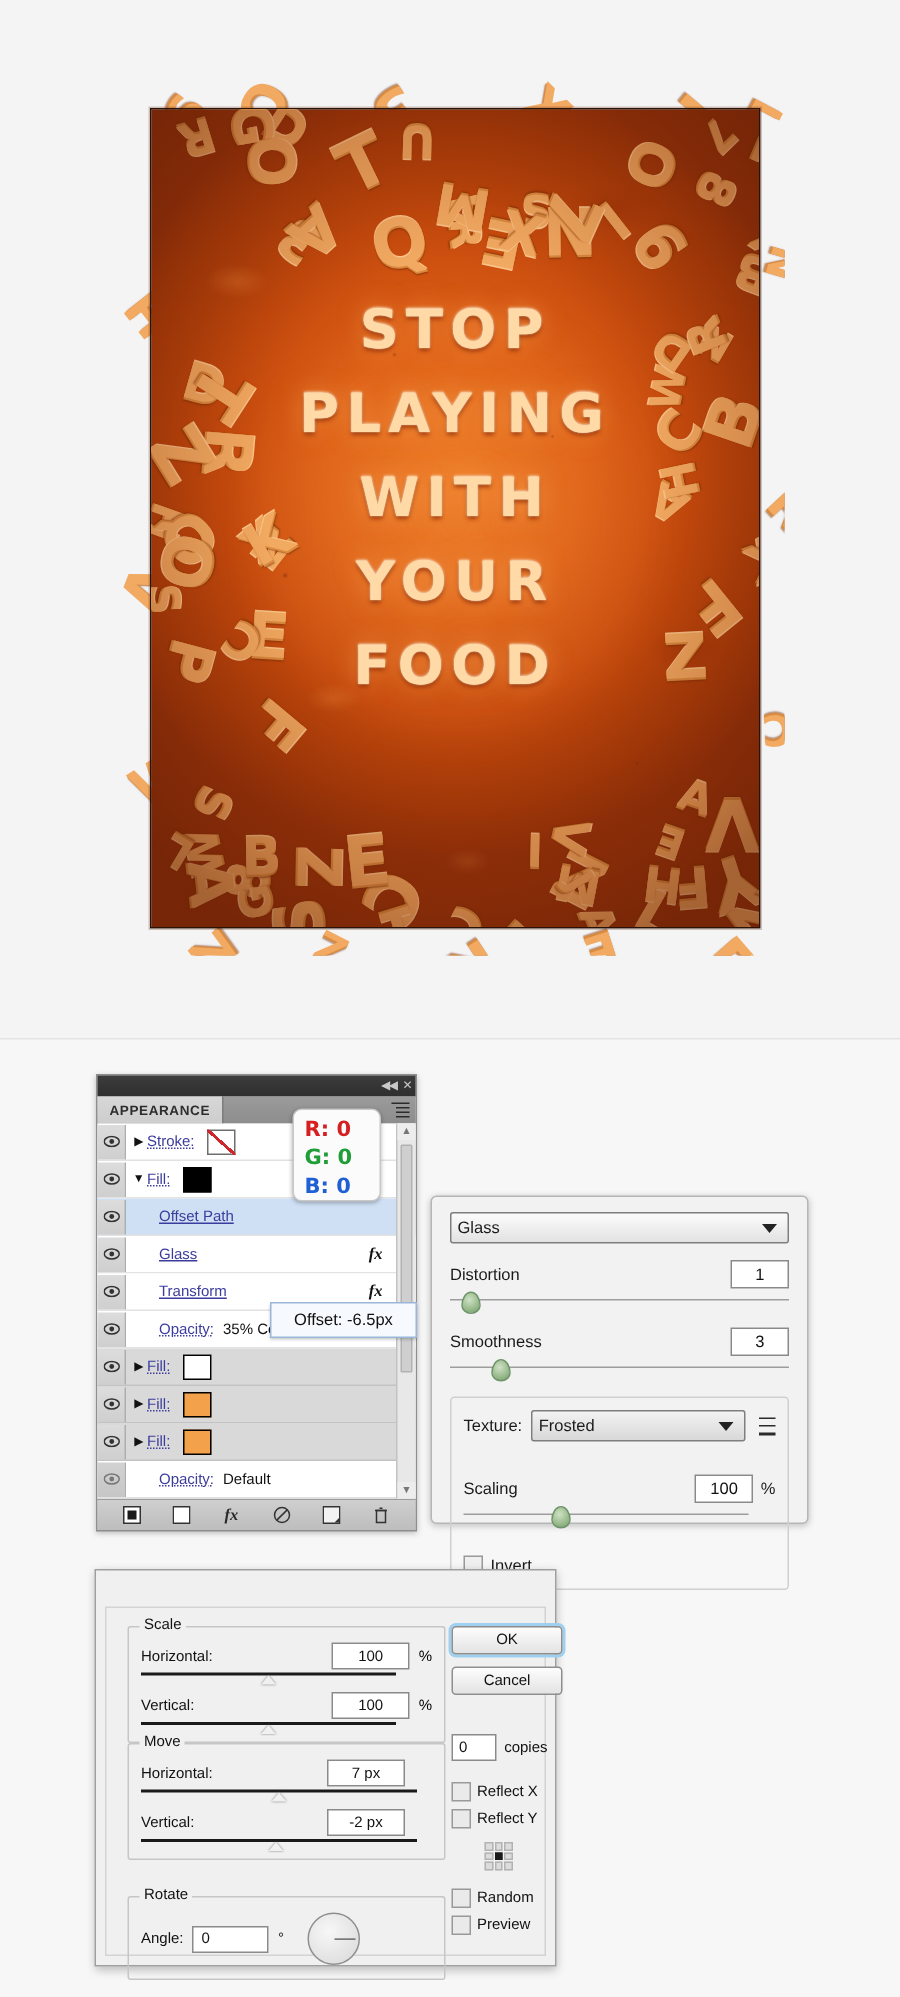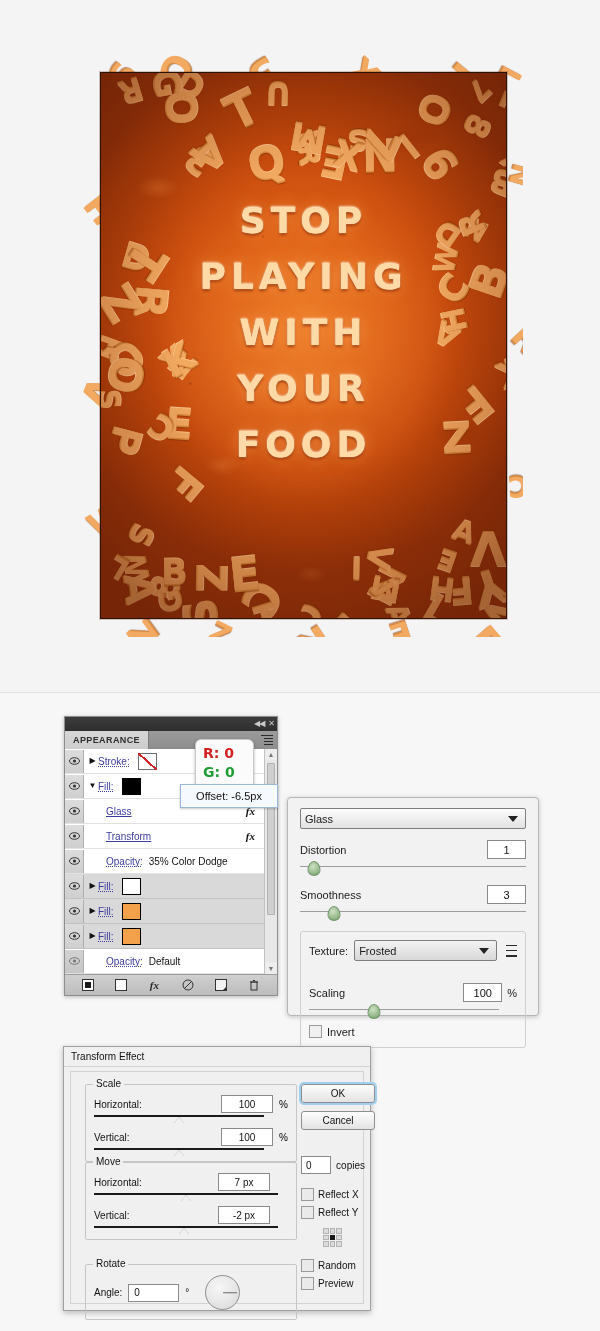--- a/index.html
+++ b/index.html
@@ -217,21 +217,21 @@
     background:#fbfbfb;border:1px solid #c8c8c8;border-radius:6px;
     box-shadow:0 1px 3px rgba(0,0,0,.3);
     padding:4px 0 0 7px;box-sizing:border-box;
     font-family:"DejaVu Sans", sans-serif;font-weight:700;font-size:14px;line-height:19px;
   }
   .rgb-r{color:#d51f20;}
   .rgb-g{color:#1f9d36;}
   .rgb-b{color:#1f5fd5;}
 
   .offset-callout{
-    position:absolute;left:180px;top:784px;width:96px;height:22px;
+    position:absolute;left:180px;top:868px;width:96px;height:22px;
     background:#f6f9fd;border:1px solid #9ab6d8;
     box-shadow:0 1px 2px rgba(0,0,0,.22);
     display:flex;align-items:center;justify-content:center;
     font-size:11px;color:#111;
   }
 
   
   .glass-dlg{
     position:absolute;left:287px;top:797px;width:252px;height:219px;
     background:#f2f2f2;border:1px solid #b6b6b6;border-radius:4px;
@@ -282,21 +282,21 @@
     display:flex;align-items:center;padding:0 4px;
     font-size:11px;color:#1a1a1a;
   }
   .flyout{
     width:14px;height:12px;display:flex;flex-direction:column;justify-content:space-between;
   }
   .flyout i{display:block;height:1.5px;background:#2b2b2b;}
   .flyout i:nth-child(1){width:11px;margin-left:3px}
   .flyout i:nth-child(2){width:11px;margin-left:3px}
   .flyout i:nth-child(3){width:11px;margin-left:3px}
-  .cbrow{display:flex;align-items:center;gap:5px;margin-top:8px;text-align:center;}
+  .cbrow{display:flex;align-items:center;gap:5px;margin-top:20px;text-align:center;}
   .cb{
     width:11px;height:11px;border:1px solid #9a9a9a;background:#f0f0f0;
   }
 
   
   .tf-dlg{
     position:absolute;left:63px;top:1046px;width:308px;height:265px;
     background:#f0f0f0;border:1px solid #9f9f9f;
     box-shadow:0 2px 6px rgba(0,0,0,.25);
     box-sizing:border-box;
@@ -516,20 +516,29 @@
         <svg width="11" height="8" viewBox="0 0 11 8">
             <ellipse cx="5.5" cy="4" rx="5" ry="3.3" fill="none" stroke="#333" stroke-width="1"></ellipse>
             <circle cx="5.5" cy="4" r="1.6" fill="#333"></circle>
           </svg>
       </div>
       <div class="arrow">▼</div>
       <span class="lbl">Fill:</span>
       <div class="sw sw-black"></div>
     </div>
 
+    <div class="row sub sel">
+      <div class="eye">
+        <svg width="11" height="8" viewBox="0 0 11 8">
+            <ellipse cx="5.5" cy="4" rx="5" ry="3.3" fill="none" stroke="#333" stroke-width="1"></ellipse>
+            <circle cx="5.5" cy="4" r="1.6" fill="#333"></circle>
+          </svg>
+      </div>
+      <span class="lbl solid indent">Offset Path</span>
+    </div>
 
     <div class="row sub">
       <div class="eye">
         <svg width="11" height="8" viewBox="0 0 11 8">
             <ellipse cx="5.5" cy="4" rx="5" ry="3.3" fill="none" stroke="#333" stroke-width="1"></ellipse>
             <circle cx="5.5" cy="4" r="1.6" fill="#333"></circle>
           </svg>
       </div>
       <span class="lbl solid indent">Glass</span>
       <span class="fx">fx</span>
@@ -707,21 +716,20 @@
     </div>
 
     <div class="cbrow">
       <span class="cb"></span>
       <span class="f-label">Invert</span>
     </div>
   </div>
 </div>
 
 <div class="tf-dlg">
-  <div class="tf-title">Transform Effect</div>
   <div class="tf-body">
 
     <div class="fieldset" style="left:14px;top:12px;width:210px;height:76px;">
       <span class="fs-legend">Scale</span>
       <div class="tf-row" style="margin-top:10px;justify-content:space-between">
         <span class="tf-lab">Horizontal:</span>
         <span style="display:flex;align-items:center">
           <span class="tf-num">100</span>
           <span class="tf-pct">%</span>
         </span>

